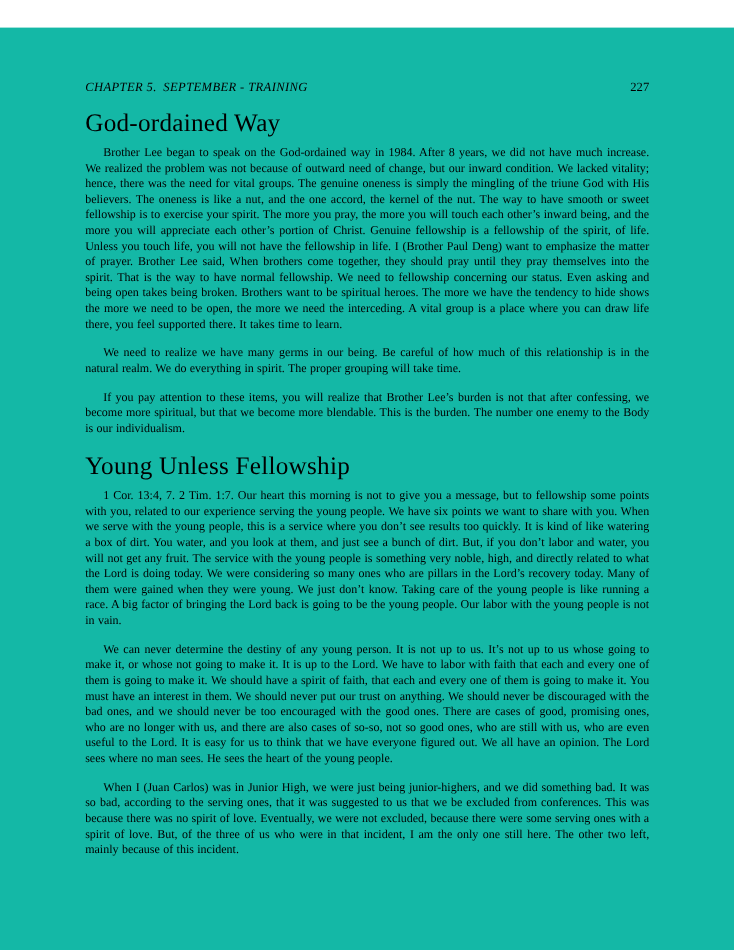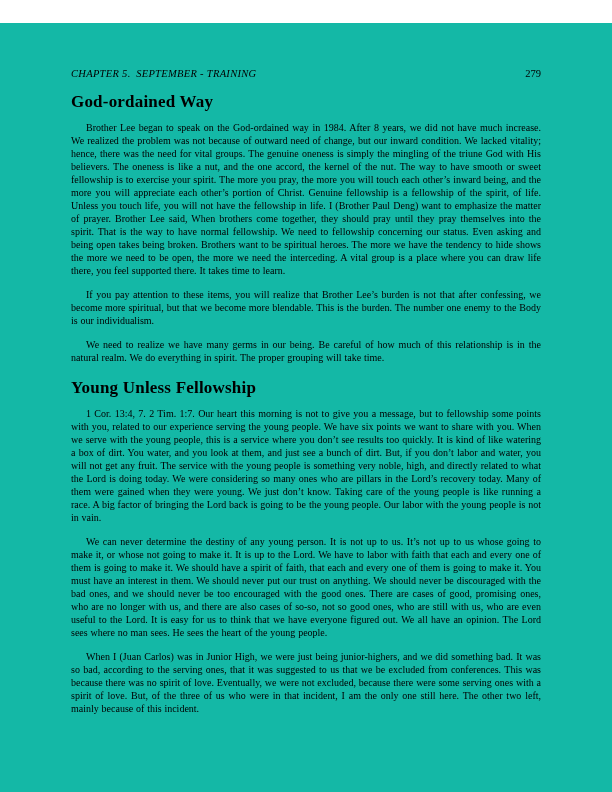--- a/index.html
+++ b/index.html
@@ -31,22 +31,22 @@
     margin-bottom: 2px;
   }
   .running-head .chapter-title {
     font-style: italic;
     letter-spacing: 0.3px;
   }
   .running-head .page-number {
     font-style: normal;
   }
   h1.section-title {
-    font-size: 17px;
-    font-weight: bold;
+    font-size: 21px;
+    font-weight: normal;
     line-height: 20px;
     letter-spacing: 0.2px;
     margin: 12px 0 9px 0;
   }
   h1.section-title.second {
     margin-top: 14px;
   }
   p.body-par {
     font-size: 10px;
     line-height: 13px;
@@ -56,28 +56,28 @@
     word-spacing: 0.3px;
   }
 </style>
 </head>
 <body>
 
 <div class="page">
 
   <div class="running-head">
     <span class="chapter-title">CHAPTER 5. SEPTEMBER - TRAINING</span>
-    <span class="page-number">279</span>
+    <span class="page-number">227</span>
   </div>
 
   <div>
     <h1 class="section-title">God-ordained Way</h1>
     <p class="body-par">Brother Lee began to speak on the God-ordained way in 1984. After 8 years, we did not have much increase. We realized the problem was not because of outward need of change, but our inward condition. We lacked vitality; hence, there was the need for vital groups. The genuine oneness is simply the mingling of the triune God with His believers. The oneness is like a nut, and the one accord, the kernel of the nut. The way to have smooth or sweet fellowship is to exercise your spirit. The more you pray, the more you will touch each other’s inward being, and the more you will appreciate each other’s portion of Christ. Genuine fellowship is a fellowship of the spirit, of life. Unless you touch life, you will not have the fellowship in life. I (Brother Paul Deng) want to emphasize the matter of prayer. Brother Lee said, When brothers come together, they should pray until they pray themselves into the spirit. That is the way to have normal fellowship. We need to fellowship concerning our status. Even asking and being open takes being broken. Brothers want to be spiritual heroes. The more we have the tendency to hide shows the more we need to be open, the more we need the interceding. A vital group is a place where you can draw life there, you feel supported there. It takes time to learn.</p>
+    <p class="body-par">We need to realize we have many germs in our being. Be careful of how much of this relationship is in the natural realm. We do everything in spirit. The proper grouping will take time.</p>
     <p class="body-par">If you pay attention to these items, you will realize that Brother Lee’s burden is not that after confessing, we become more spiritual, but that we become more blendable. This is the burden. The number one enemy to the Body is our individualism.</p>
-    <p class="body-par">We need to realize we have many germs in our being. Be careful of how much of this relationship is in the natural realm. We do everything in spirit. The proper grouping will take time.</p>
   </div>
 
   <div>
     <h1 class="section-title second">Young Unless Fellowship</h1>
     <p class="body-par">1 Cor. 13:4, 7. 2 Tim. 1:7. Our heart this morning is not to give you a message, but to fellowship some points with you, related to our experience serving the young people. We have six points we want to share with you. When we serve with the young people, this is a service where you don’t see results too quickly. It is kind of like watering a box of dirt. You water, and you look at them, and just see a bunch of dirt. But, if you don’t labor and water, you will not get any fruit. The service with the young people is something very noble, high, and directly related to what the Lord is doing today. We were considering so many ones who are pillars in the Lord’s recovery today. Many of them were gained when they were young. We just don’t know. Taking care of the young people is like running a race. A big factor of bringing the Lord back is going to be the young people. Our labor with the young people is not in vain.</p>
     <p class="body-par">We can never determine the destiny of any young person. It is not up to us. It’s not up to us whose going to make it, or whose not going to make it. It is up to the Lord. We have to labor with faith that each and every one of them is going to make it. We should have a spirit of faith, that each and every one of them is going to make it. You must have an interest in them. We should never put our trust on anything. We should never be discouraged with the bad ones, and we should never be too encouraged with the good ones. There are cases of good, promising ones, who are no longer with us, and there are also cases of so-so, not so good ones, who are still with us, who are even useful to the Lord. It is easy for us to think that we have everyone figured out. We all have an opinion. The Lord sees where no man sees. He sees the heart of the young people.</p>
     <p class="body-par">When I (Juan Carlos) was in Junior High, we were just being junior-highers, and we did something bad. It was so bad, according to the serving ones, that it was suggested to us that we be excluded from conferences. This was because there was no spirit of love. Eventually, we were not excluded, because there were some serving ones with a spirit of love. But, of the three of us who were in that incident, I am the only one still here. The other two left, mainly because of this incident.</p>
   </div>
 
 </div>

